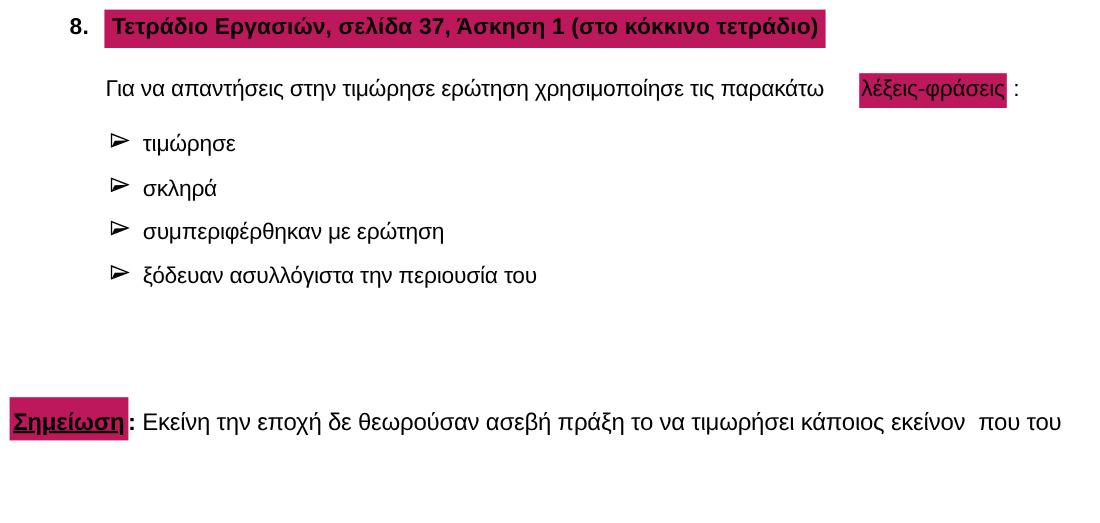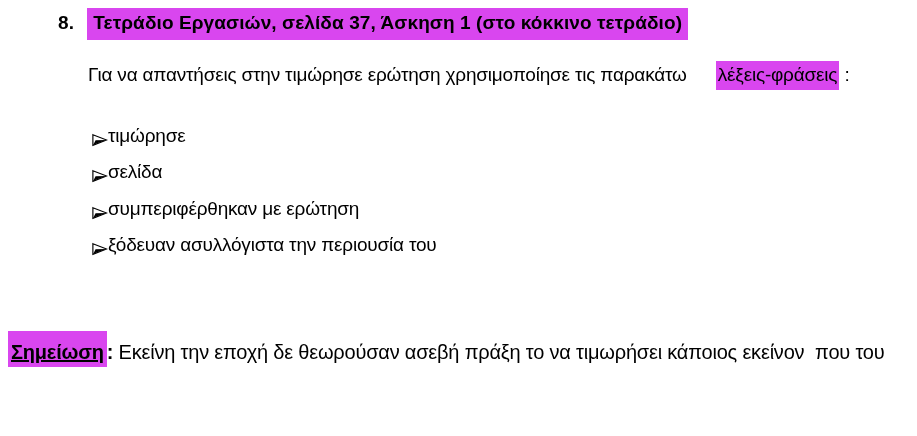--- a/index.html
+++ b/index.html
@@ -10,21 +10,21 @@
   .page {
     position: relative;
     width: 917px;
     height: 436px;
     background: #ffffff;
     color: #000000;
     font-family: "Liberation Sans", "DejaVu Sans", sans-serif;
     overflow: hidden;
   }
   .hl {
-    background: #d946ef;
+    background: #be185d;
   }
   .heading-row {
     position: absolute;
     top: 8px;
     left: 58px;
     display: flex;
     align-items: baseline;
     gap: 13px;
     font-size: 19px;
     font-weight: bold;
@@ -53,21 +53,22 @@
     position: absolute;
     top: 110px;
     left: 92px;
     margin: 0;
     padding: 0;
     list-style: none;
   }
   .bullets li {
     height: 36.6px;
     display: flex;
-    align-items: flex-end;
+    align-items: flex-start;
+    gap: 11px;
     font-size: 19px;
     letter-spacing: -0.2px;
   }
   .arrow {
     width: 16px;
     height: 14px;
     display: inline-flex;
     align-items: center;
     flex: 0 0 auto;
   }
@@ -112,21 +113,21 @@
       </span>
       <span>τιμώρησε</span>
     </li>
     <li>
       <span class="arrow">
         <svg viewBox="0 0 18 14" width="16" height="14" xmlns="http://www.w3.org/2000/svg">
             <path d="M1 1 L16.5 7 L1 13 Z" fill="#ffffff" stroke="#000000" stroke-width="1.3" stroke-linejoin="miter"></path>
             <path d="M1.5 12.4 L16 7 L4 7.4 Z" fill="#000000"></path>
           </svg>
       </span>
-      <span>σελίδα</span>
+      <span>σκληρά</span>
     </li>
     <li>
       <span class="arrow">
         <svg viewBox="0 0 18 14" width="16" height="14" xmlns="http://www.w3.org/2000/svg">
             <path d="M1 1 L16.5 7 L1 13 Z" fill="#ffffff" stroke="#000000" stroke-width="1.3" stroke-linejoin="miter"></path>
             <path d="M1.5 12.4 L16 7 L4 7.4 Z" fill="#000000"></path>
           </svg>
       </span>
       <span>συμπεριφέρθηκαν με ερώτηση</span>
     </li>

